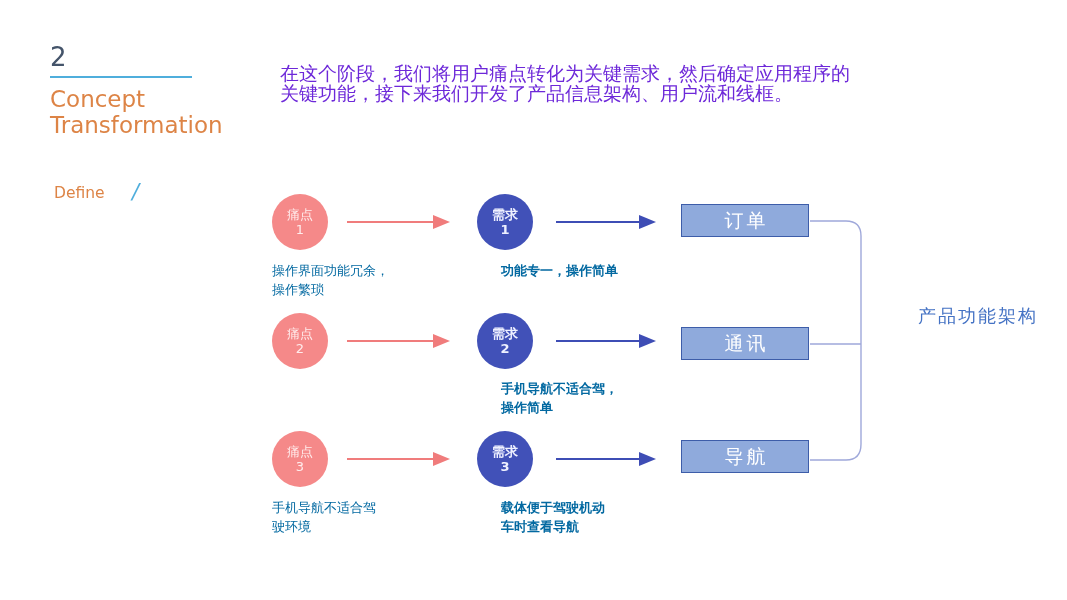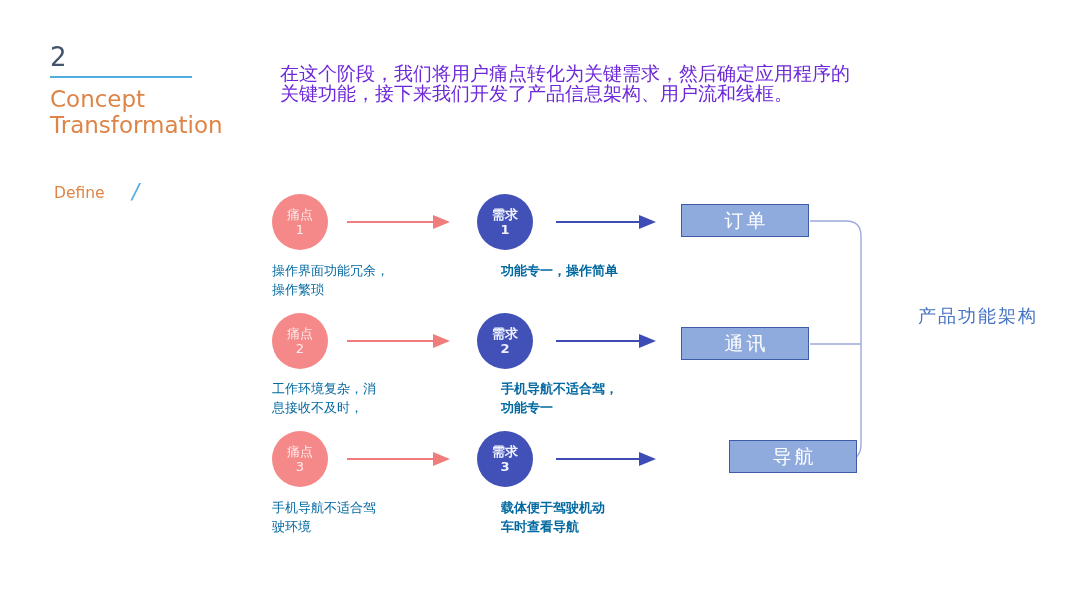--- a/index.html
+++ b/index.html
@@ -24,21 +24,21 @@
   .circle .c-label{font-size:13px;line-height:15px;}
   .circle .c-num{font-size:13px;line-height:15px;}
   .pain-circle{left:272px;background:var(--c-pain_circle);color:#ffecec;}
   .need-circle{left:477px;background:var(--c-need_circle);color:#eef0ff;font-weight:bold;}
   .r1.circle{top:194px;} .r2.circle{top:313px;} .r3.circle{top:431px;}
 
   
   .feature-box{position:absolute;left:681px;width:128px;height:33px;background:var(--c-feature_fill);
     border:1.5px solid var(--c-feature_border);box-sizing:border-box;color:#ffffff;font-size:19px;
     letter-spacing:3px;display:flex;align-items:center;justify-content:center;text-indent:3px;}
-  .r1.feature-box{top:204px;} .r2.feature-box{top:327px;text-align:center;} .r3.feature-box{top:440px;margin-left:48px;}
+  .r1.feature-box{top:204px;} .r2.feature-box{top:327px;text-align:center;} .r3.feature-box{top:440px;}
 
   
   .caption{position:absolute;width:175px;font-size:13px;line-height:19px;color:#0369a1;}
   .pain-caption{left:272px;} .need-caption{left:501px;font-weight:bold;}
   .r1.caption{top:261px;} .r2.caption{top:379px;} .r3.caption{top:498px;}
 
   .result-label{position:absolute;left:886px;top:304px;font-size:18px;letter-spacing:2px;color:var(--c-accent_blue);margin-left:32px;}
 
   .arrow-red{stroke:var(--c-pain_arrow);stroke-width:2;}
   .arrow-blue{stroke:var(--c-need_arrow);stroke-width:2;}
@@ -104,27 +104,23 @@
 
   <div class="circle pain-circle r2">
     <div class="c-label">痛点</div>
     <div class="c-num">2</div>
   </div>
   <div class="circle need-circle r2">
     <div class="c-label">需求</div>
     <div class="c-num">2</div>
   </div>
   <div class="feature-box r2">通讯</div>
-  <div class="caption pain-caption r2">
-    <div>工作环境复杂，消</div>
-    <div>息接收不及时，</div>
-  </div>
   <div class="caption need-caption r2">
     <div>手机导航不适合驾，</div>
-    <div>功能专一</div>
+    <div>操作简单</div>
   </div>
 
   <div class="circle pain-circle r3">
     <div class="c-label">痛点</div>
     <div class="c-num">3</div>
   </div>
   <div class="circle need-circle r3">
     <div class="c-label">需求</div>
     <div class="c-num">3</div>
   </div>

